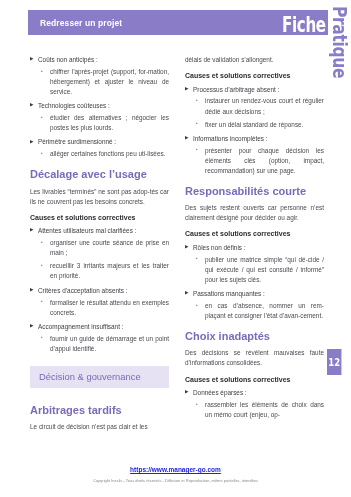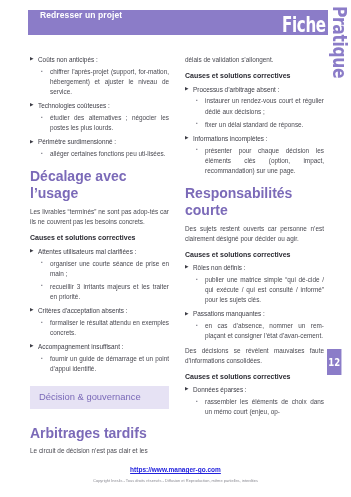--- a/index.html
+++ b/index.html
@@ -17,21 +17,21 @@
 
   
   .header {
     position: absolute;
     left: 28px;
     top: 10px;
     width: 300px;
     height: 25px;
     background: #8b7cc8;
     display: flex;
-    align-items: flex-start;
+    align-items: center;
   }
   .header-title {
     color: #ffffff;
     font-size: 8.5px;
     font-weight: bold;
     letter-spacing: 0.1px;
     margin-left: 12px;
   }
   .header-fiche {
     position: absolute;
@@ -91,21 +91,21 @@
 
   
   .para {
     font-size: 6.4px;
     line-height: 1.58;
     color: #4a4a52;
     text-align: justify;
     margin: 0 0 6px 0;
   }
   .sec-title {
-    font-size: 14px;
+    font-size: 11px;
     font-weight: bold;
     color: #7b6ab8;
     margin: 9px 0 5px 0;
     line-height: 1.2;
   }
   .sec-title.first { margin-top: 16px; }
   .sub-title {
     font-size: 7px;
     font-weight: bold;
     color: #2b2b33;
@@ -259,20 +259,21 @@
   <div class="bgroup">
     <div class="b1">Rôles non définis :</div>
     <div class="b2">publier une matrice simple “qui dé-cide / qui exécute / qui est consulté / informé” pour les sujets clés.</div>
   </div>
 
   <div class="bgroup">
     <div class="b1">Passations manquantes :</div>
     <div class="b2">en cas d’absence, nommer un rem-plaçant et consigner l’état d’avan-cement.</div>
   </div>
 
+  <div class="sec-title">Choix inadaptés</div>
   <p class="para">Des décisions se révèlent mauvaises faute d’informations consolidées.</p>
   <div class="sub-title">Causes et solutions correctives</div>
 
   <div class="bgroup">
     <div class="b1">Données éparses :</div>
     <div class="b2">rassembler les éléments de choix dans un mémo court (enjeu, op-</div>
   </div>
 </div>
 
 <div class="footer">

